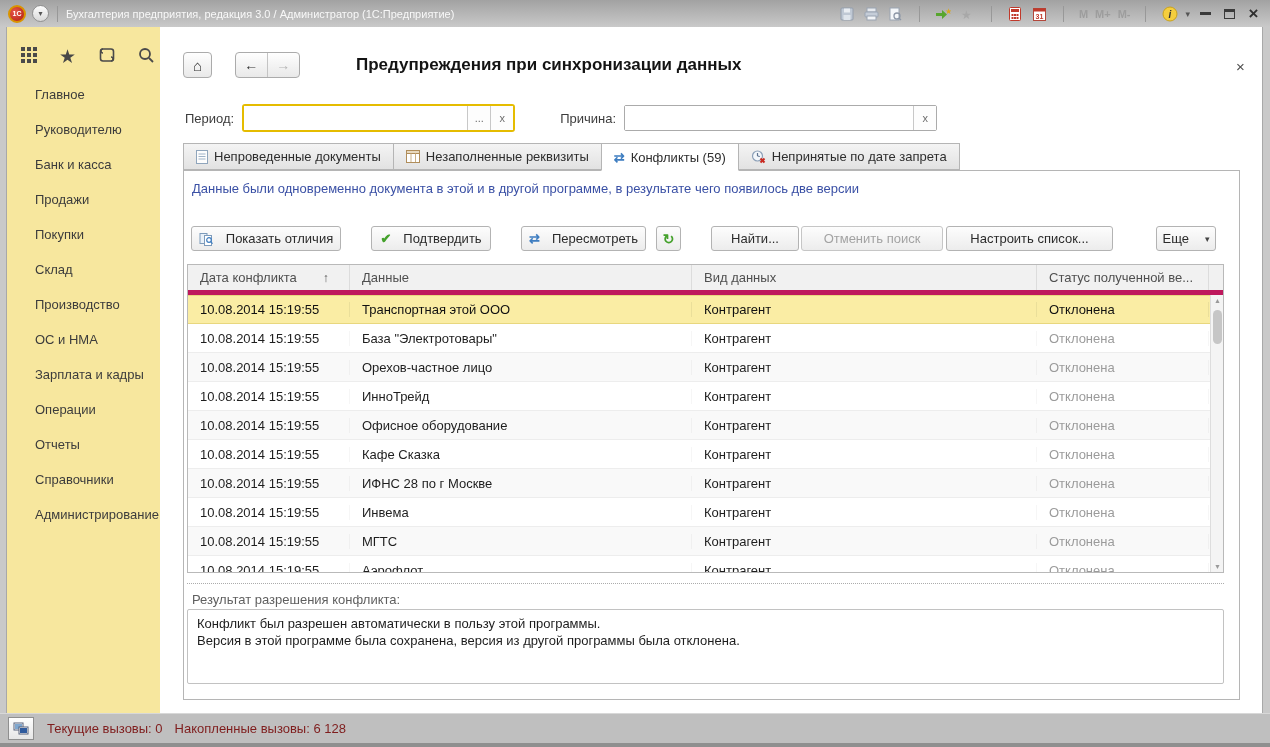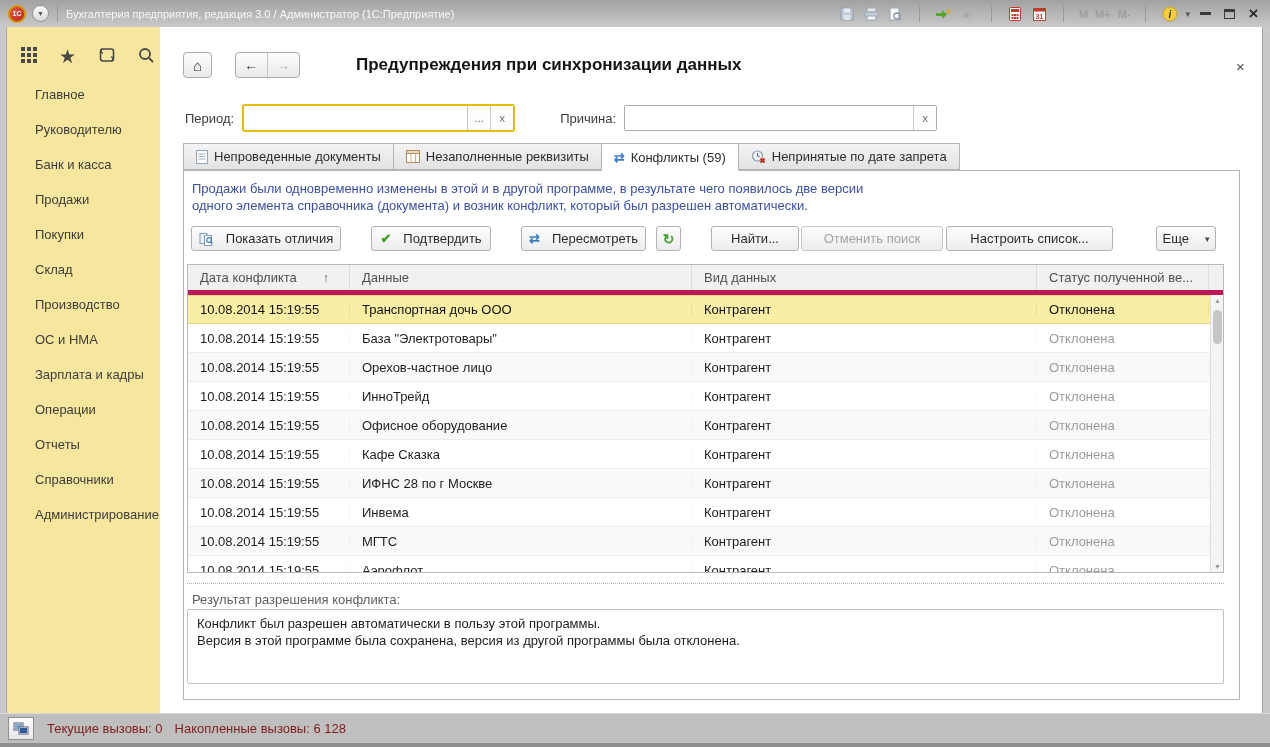--- a/index.html
+++ b/index.html
@@ -317,22 +317,21 @@
             <line x1="6.5" y1="6" x2="8.8" y2="6.5" stroke="#5E7490" stroke-width="1.2"></line>
             <line x1="9.5" y1="8.5" x2="13.5" y2="12.5" stroke="#C92A21" stroke-width="2"></line>
             <line x1="13.5" y1="8.5" x2="9.5" y2="12.5" stroke="#C92A21" stroke-width="2"></line>
           </svg>
         <span>Непринятые по дате запрета</span>
       </div>
     </div>
 
     <div class="panel">
       <div class="info">
-        <div>Продажи были одновременно изменены в этой и в другой программе, в результате чего появилось две версии</div>
-        <div>одного элемента справочника (документа) и возник конфликт, который был разрешен автоматически.</div>
+        <div>Данные были одновременно документа в этой и в другой программе, в результате чего появилось две версии</div>
       </div>
 
       <div class="toolbar">
         <div class="tb-btn" style="width:150px;">
           <svg width="15" height="14">
               <rect x="1" y="1.5" width="7" height="10" fill="#EAF1F8" stroke="#7D9BBB"></rect>
               <rect x="5.5" y="3.5" width="7" height="10" fill="#FFF" stroke="#7D9BBB"></rect>
               <circle cx="10" cy="8" r="2.3" fill="none" stroke="#3F7EC1" stroke-width="1.2"></circle>
               <line x1="11.6" y1="9.6" x2="13.6" y2="11.6" stroke="#3F7EC1" stroke-width="1.2"></line>
             </svg>
@@ -377,21 +376,21 @@
               <span>Вид данных</span>
             </div>
           <div class="th">
               <span>Статус полученной ве...</span>
             </div>
           <div class="th"></div>
         </div>
         <div class="tbody">
           <div class="trow sel">
             <div class="td">10.08.2014 15:19:55</div>
-            <div class="td">Транспортная дочь ООО</div>
+            <div class="td">Транспортная этой ООО</div>
             <div class="td">Контрагент</div>
             <div class="td status">Отклонена</div>
           </div>
           <div class="trow">
             <div class="td">10.08.2014 15:19:55</div>
             <div class="td">База "Электротовары"</div>
             <div class="td">Контрагент</div>
             <div class="td status">Отклонена</div>
           </div>
           <div class="trow">

